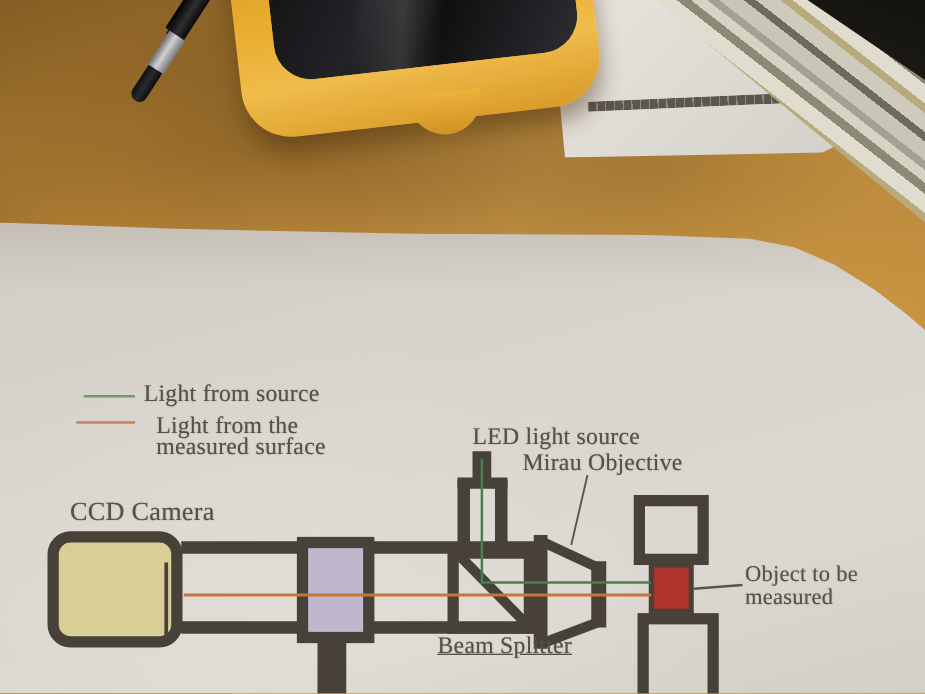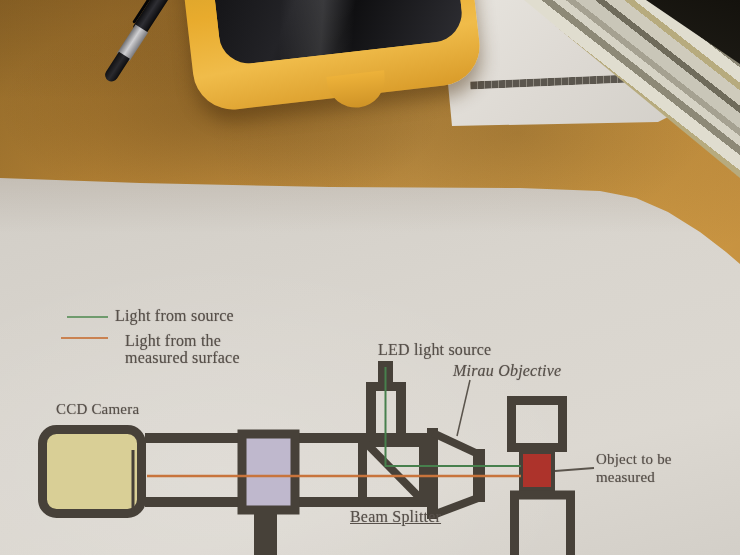--- a/index.html
+++ b/index.html
@@ -67,24 +67,24 @@
       radial-gradient(70% 55% at 30% 85%, rgba(255,255,255,.14), transparent 70%),
       linear-gradient(165deg,#c6c2bb 0%,#d2cec7 25%,#d9d5ce 55%,#dcd8d1 80%,#d3cfc8 100%);
     filter:drop-shadow(0 -3px 4px rgba(90,60,25,.4));}
   .paper-big::after{content:"";position:absolute;inset:0;
     background:linear-gradient(to bottom, rgba(120,100,80,.15) 32%, transparent 42%);}
 
   
   .diagram-svg{position:absolute;inset:0;width:740px;height:555px;}
 
   
-  .lbl{position:absolute;font-size:16px;line-height:17px;color:var(--text,#57504a);
+  .lbl{position:absolute;font-size:19px;line-height:17px;color:var(--text,#57504a);
     letter-spacing:.2px;white-space:pre-line;
     text-shadow:0 0 1px rgba(87,80,74,.55);}
-  .lbl-object{font-size:15px;line-height:18px;}
+  .lbl-object{font-size:18px;line-height:18px;}
 </style>
 </head>
 <body>
 
 <div class="scene">
 
   <div class="desk"></div>
   <div class="desk-shade"></div>
 
   <div class="paper-small">
@@ -143,20 +143,20 @@
     <line x1="385.5" y1="466" x2="521" y2="466" stroke="var(--green)" stroke-width="2"></line>
     <line x1="147" y1="476" x2="521" y2="476" stroke="var(--orange)" stroke-width="2.5"></line>
 
     <line x1="470" y1="380" x2="457" y2="436" stroke="#5a544c" stroke-width="1.5"></line>
     <line x1="555" y1="471" x2="594" y2="468" stroke="#5a544c" stroke-width="2"></line>
   </svg>
 
   <div class="lbl" style="left:115px;top:307px;">Light from source</div>
   <div class="lbl" style="left:110px;top:332px;margin-left:15px;">Light from the
 measured surface</div>
-  <div class="lbl" style="left:56px;top:401px;font-size:15px;">CCD Camera</div>
+  <div class="lbl" style="left:56px;top:401px;font-size:21px;">CCD Camera</div>
   <div class="lbl" style="left:338px;top:341px;margin-left:40px;">LED light source</div>
-  <div class="lbl" style="left:453px;top:362px;font-style:italic;">Mirau Objective</div>
+  <div class="lbl" style="left:418px;top:362px;">Mirau Objective</div>
   <div class="lbl" style="left:350px;top:508px;text-decoration:underline;">Beam Splitter</div>
   <div class="lbl lbl-object" style="left:596px;top:450px;">Object to be
 measured</div>
 
 </div>
 
 </body></html>

